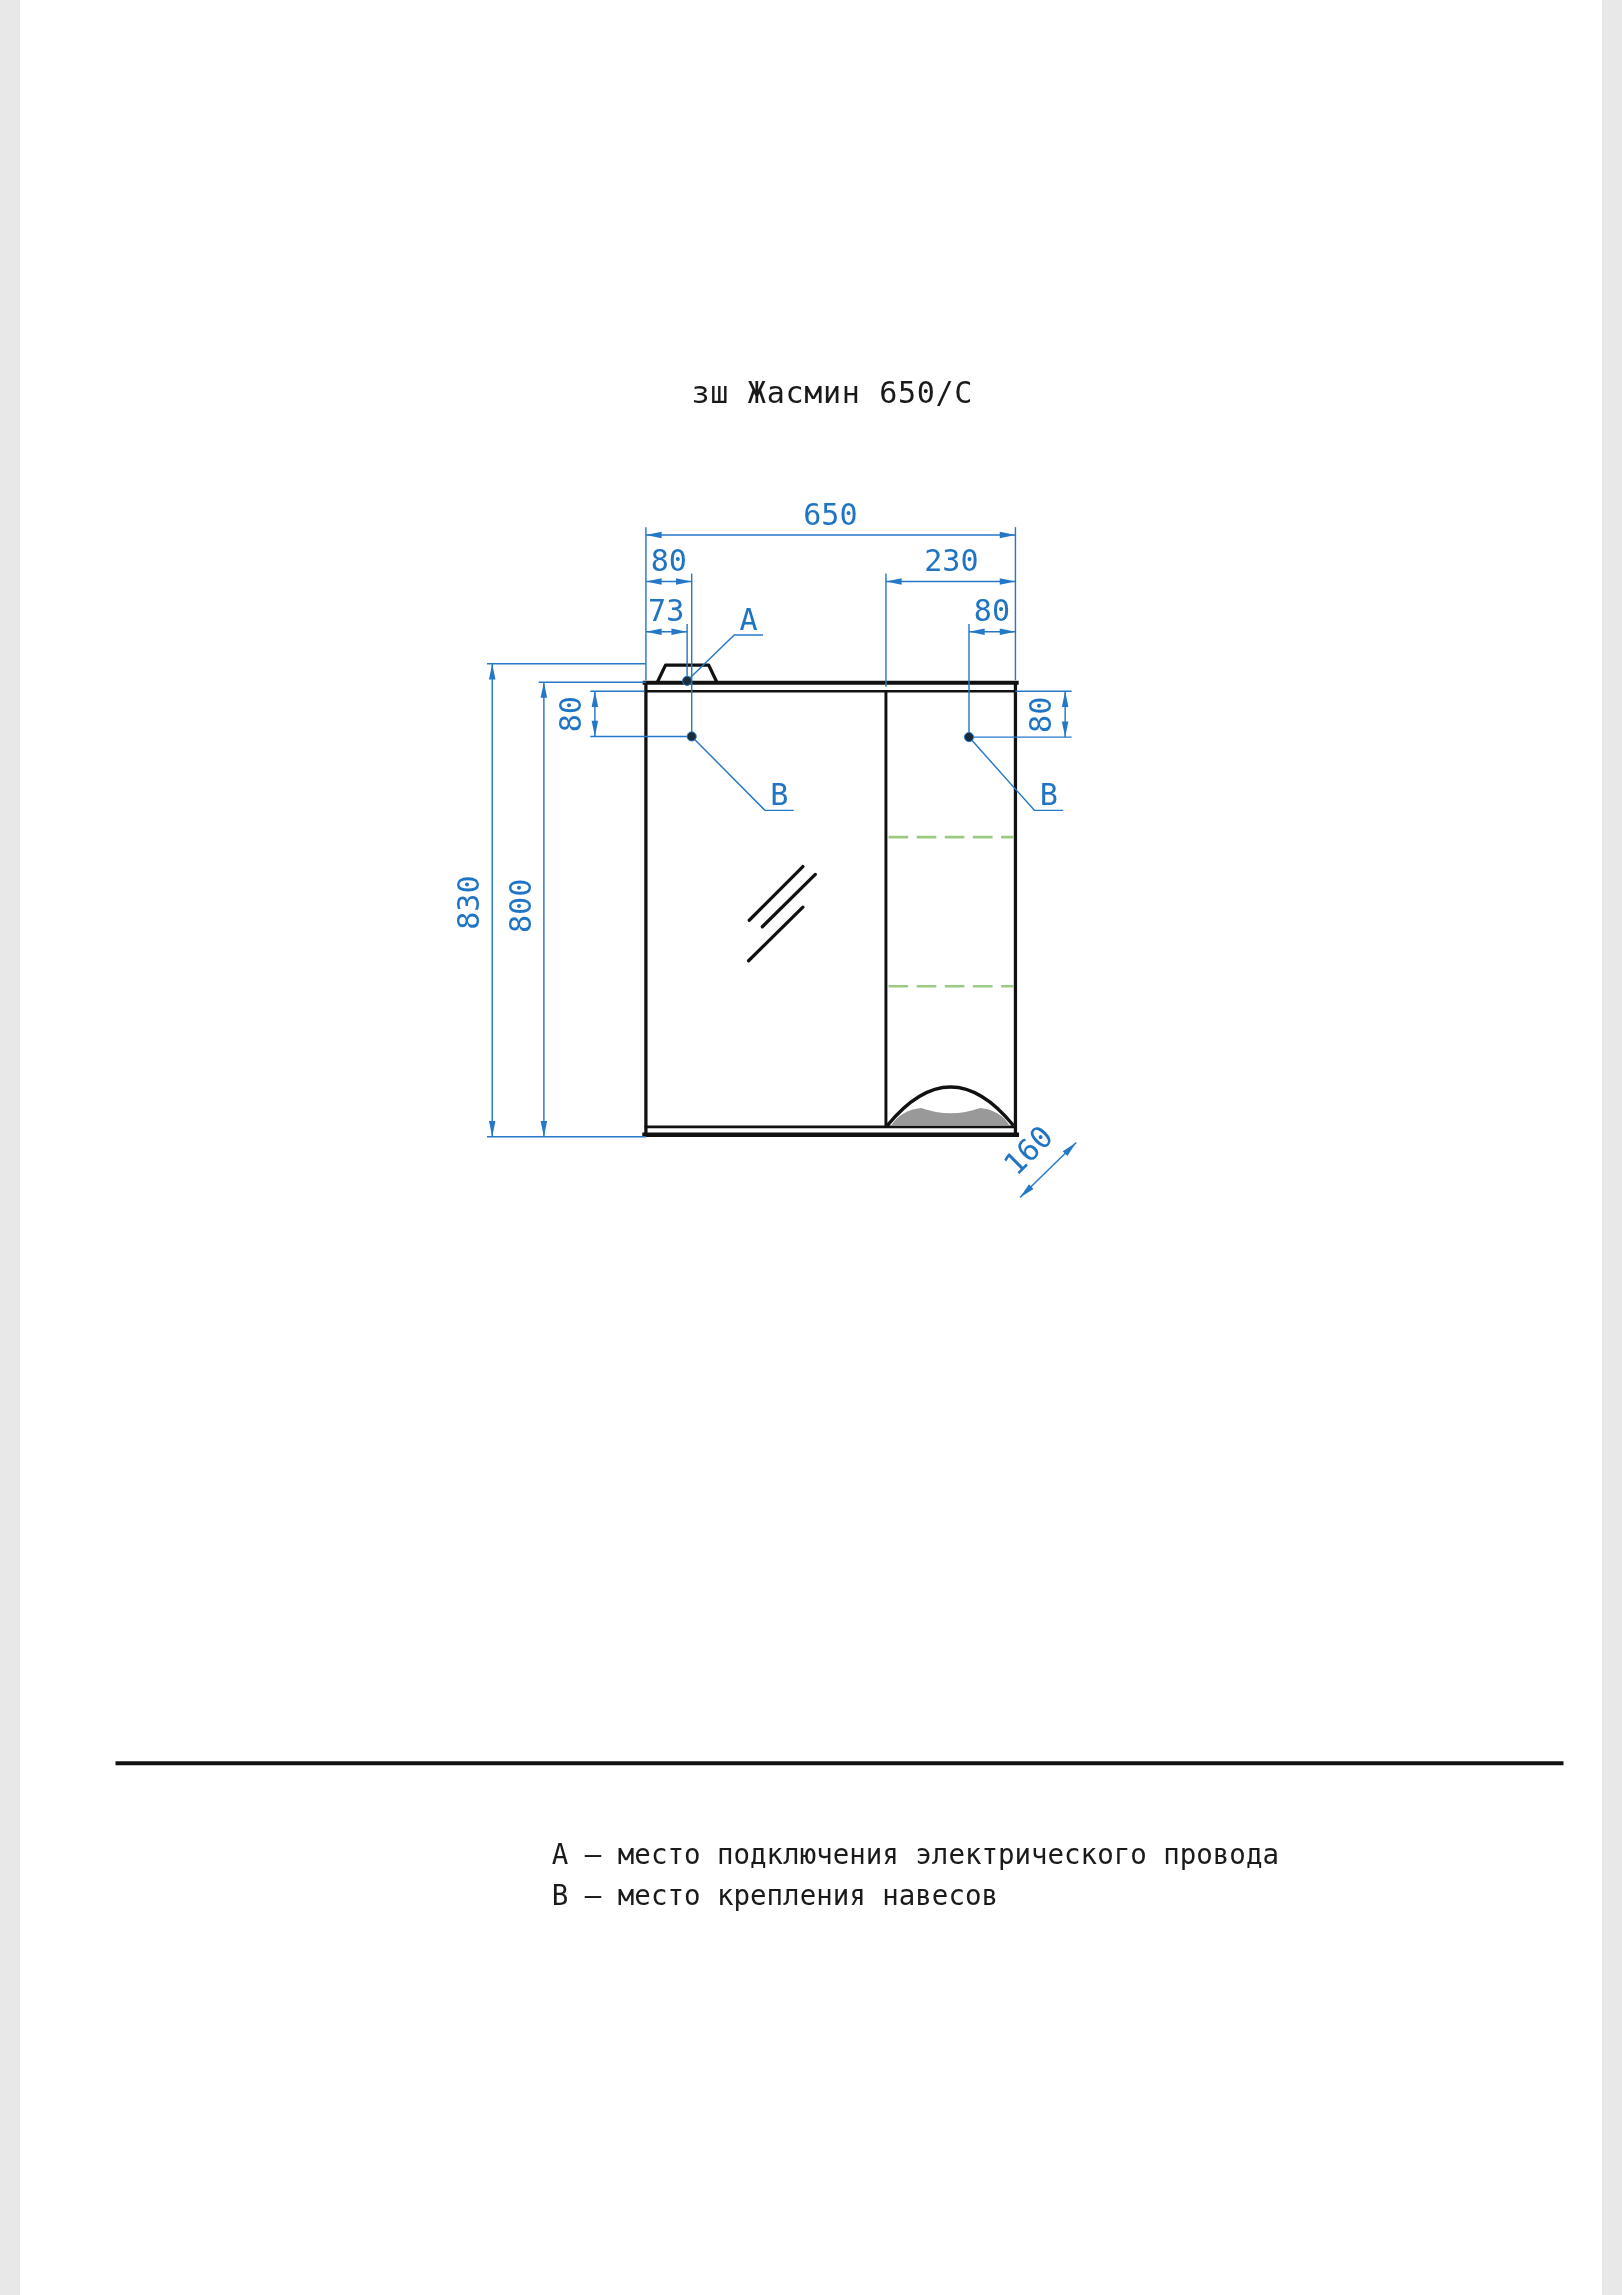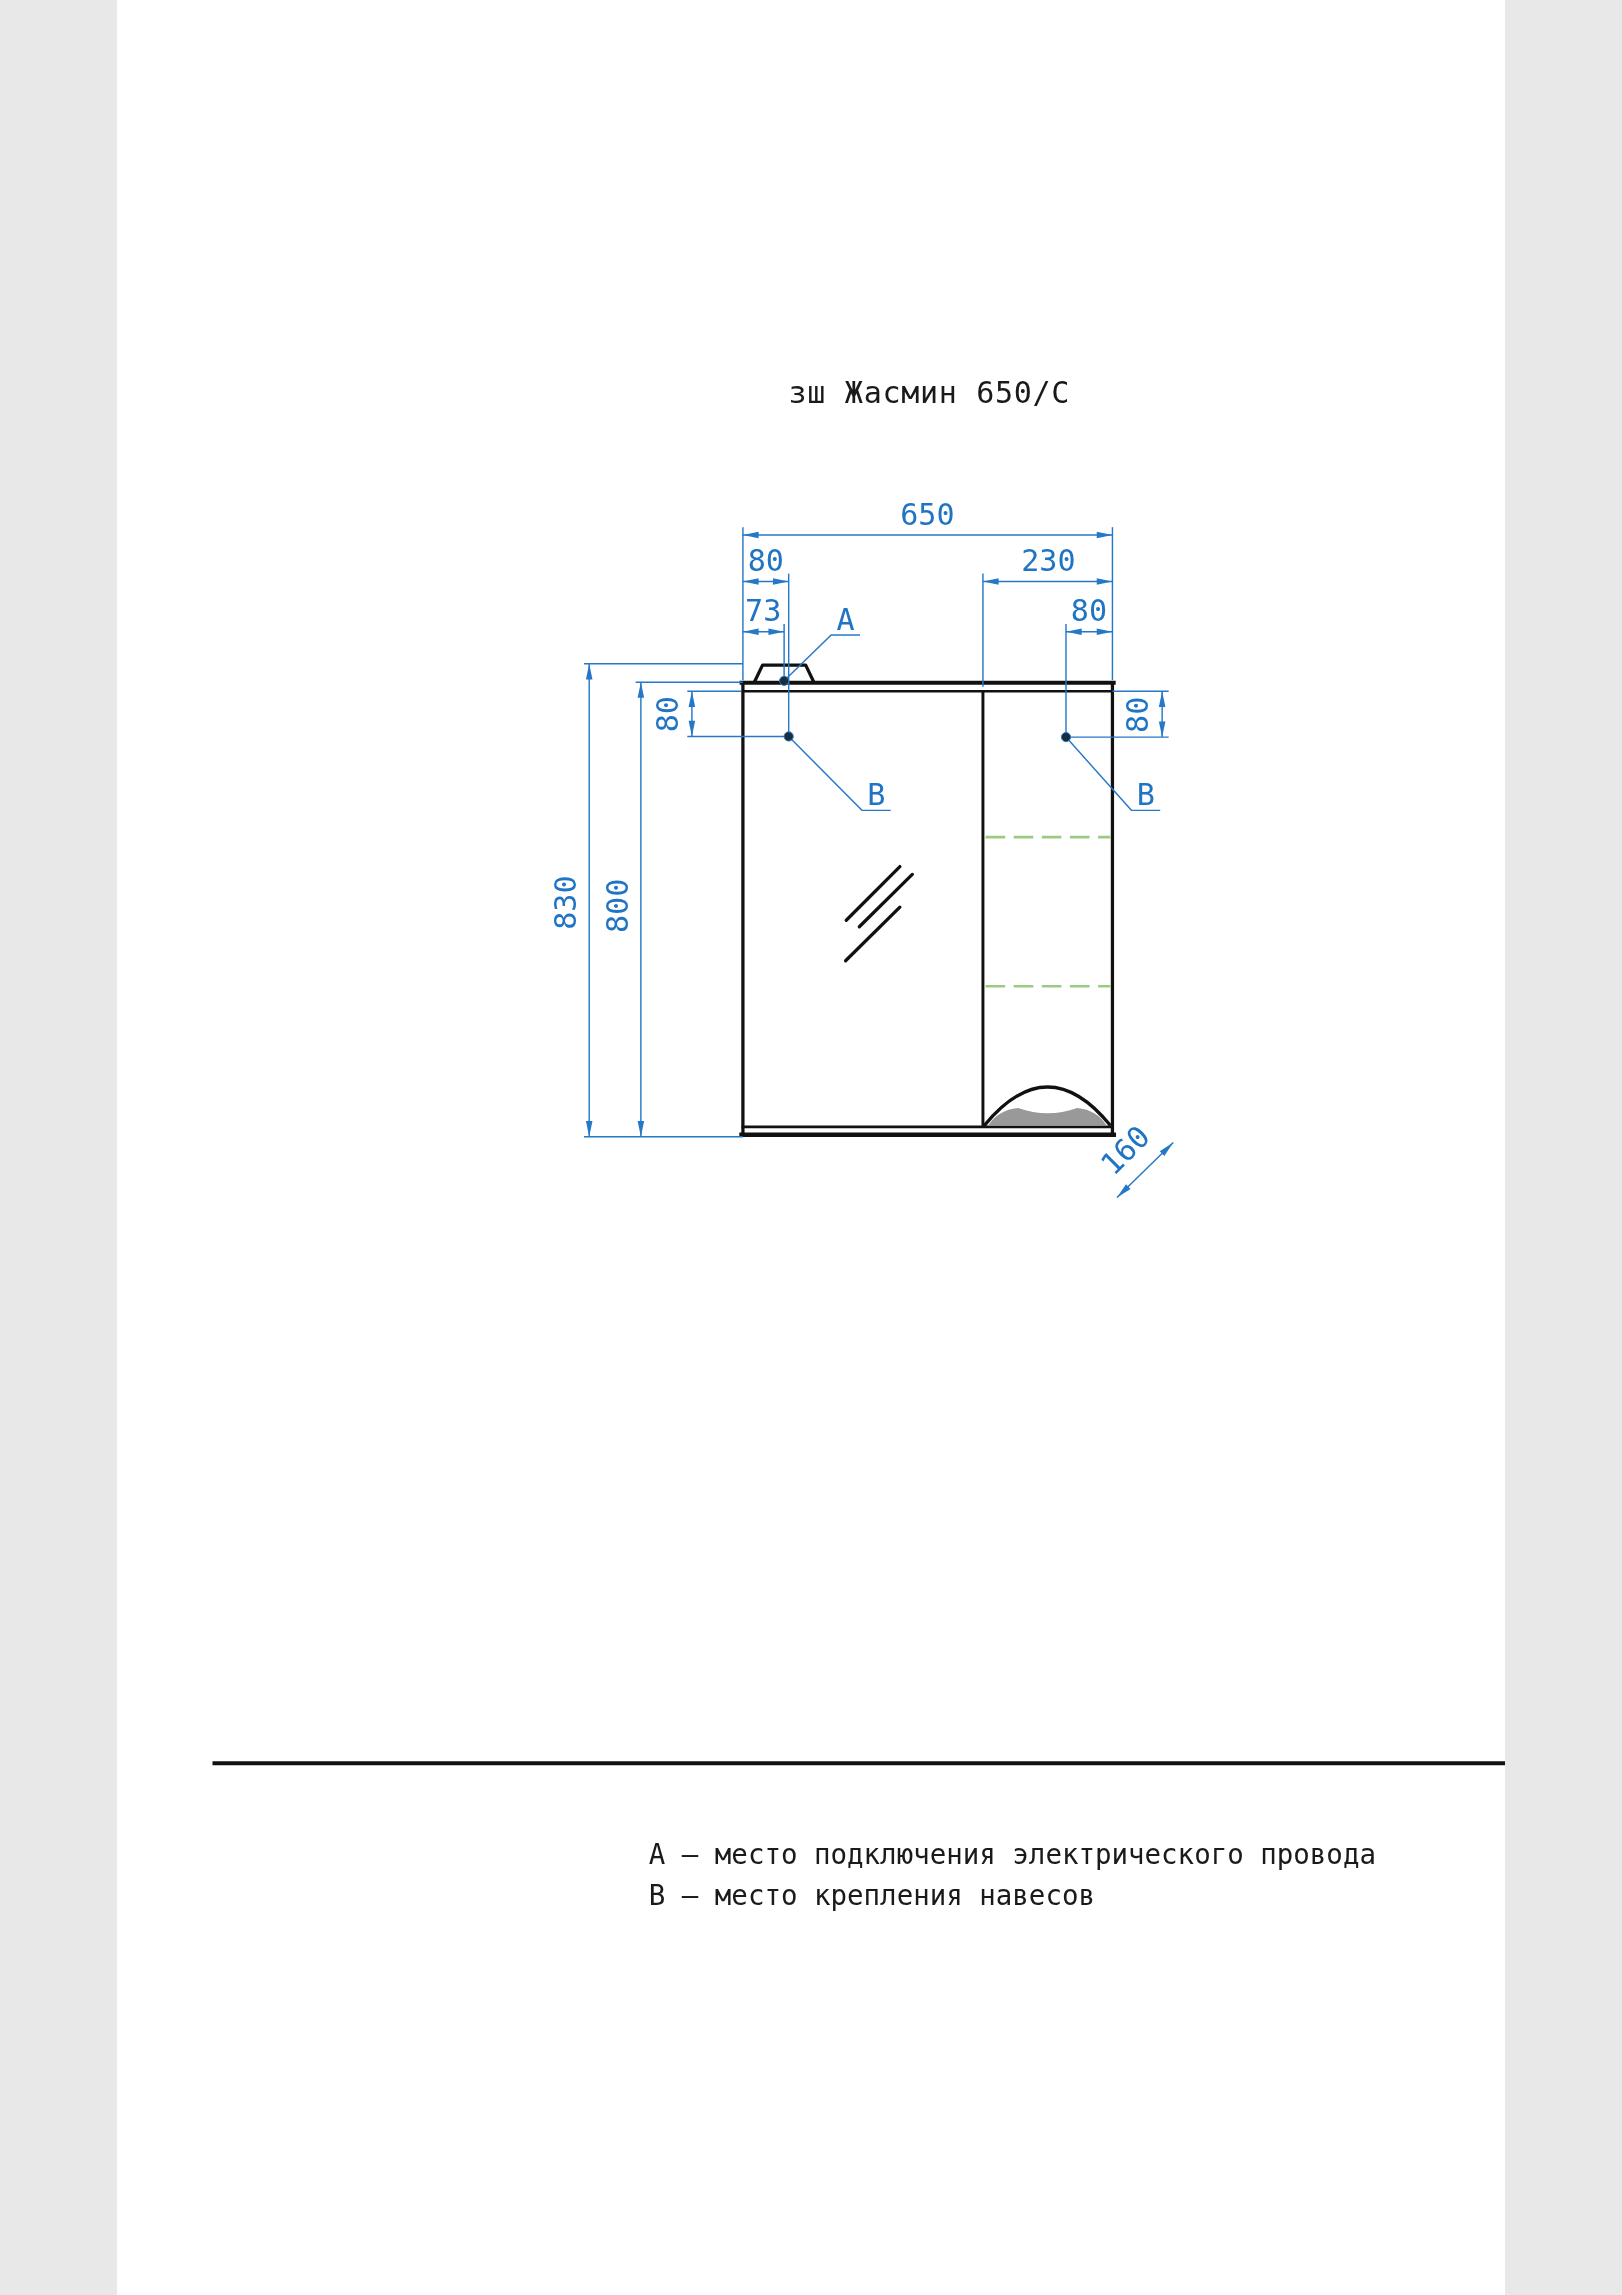--- a/index.html
+++ b/index.html
@@ -1,17 +1,17 @@
 <!DOCTYPE html>
 <html style="font-size:10.5px"><head>
 <meta charset="utf-8">
 <style>
   html,body { margin:0; padding:0; background:#e8e8e8; }
   .page {
-    position:relative; width:1388px; height:2295px;
+    position:relative; width:1582px; height:2295px;
     background:#ffffff; margin:0 auto; overflow:hidden;
     font-family:"DejaVu Sans Mono", monospace;
   }
   svg { position:absolute; left:0; top:0; }
   svg text {
     font-family:"DejaVu Sans Mono", monospace;
     user-select:none;
   }
   .dim-text   { font-size:46px; fill:#1f74c4; }
   .black-text { font-size:46px; fill:#1a1a1a; letter-spacing:1px; }

